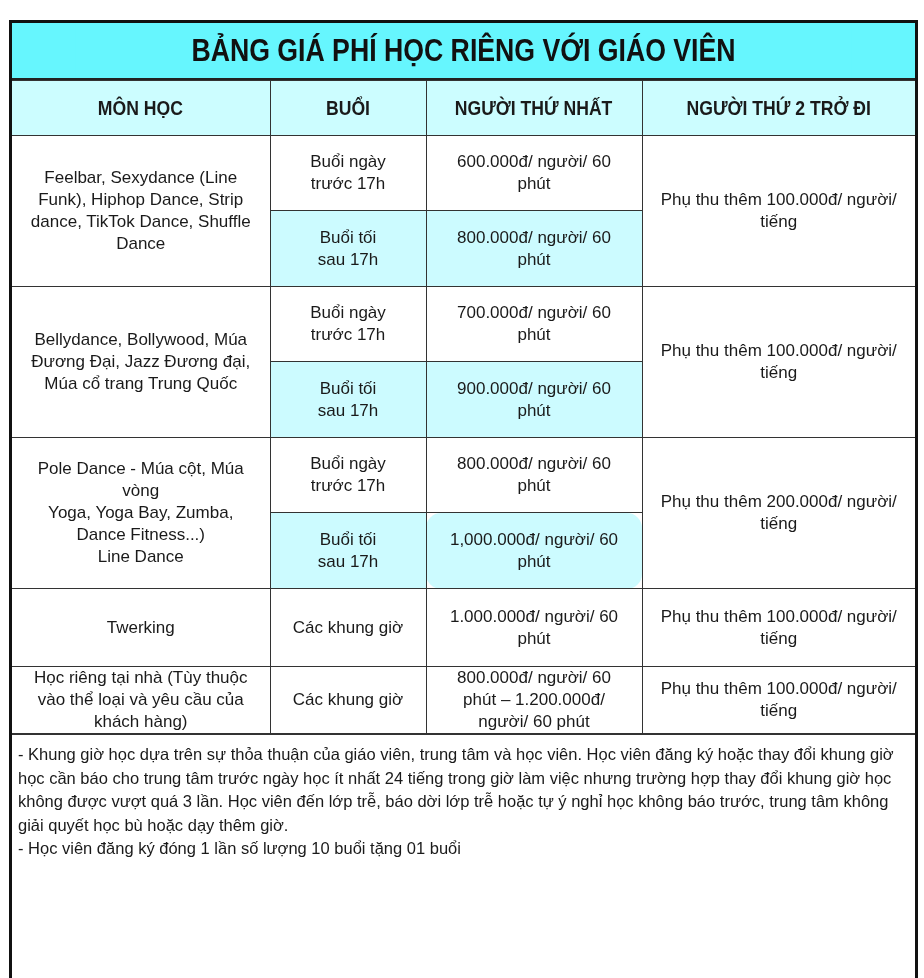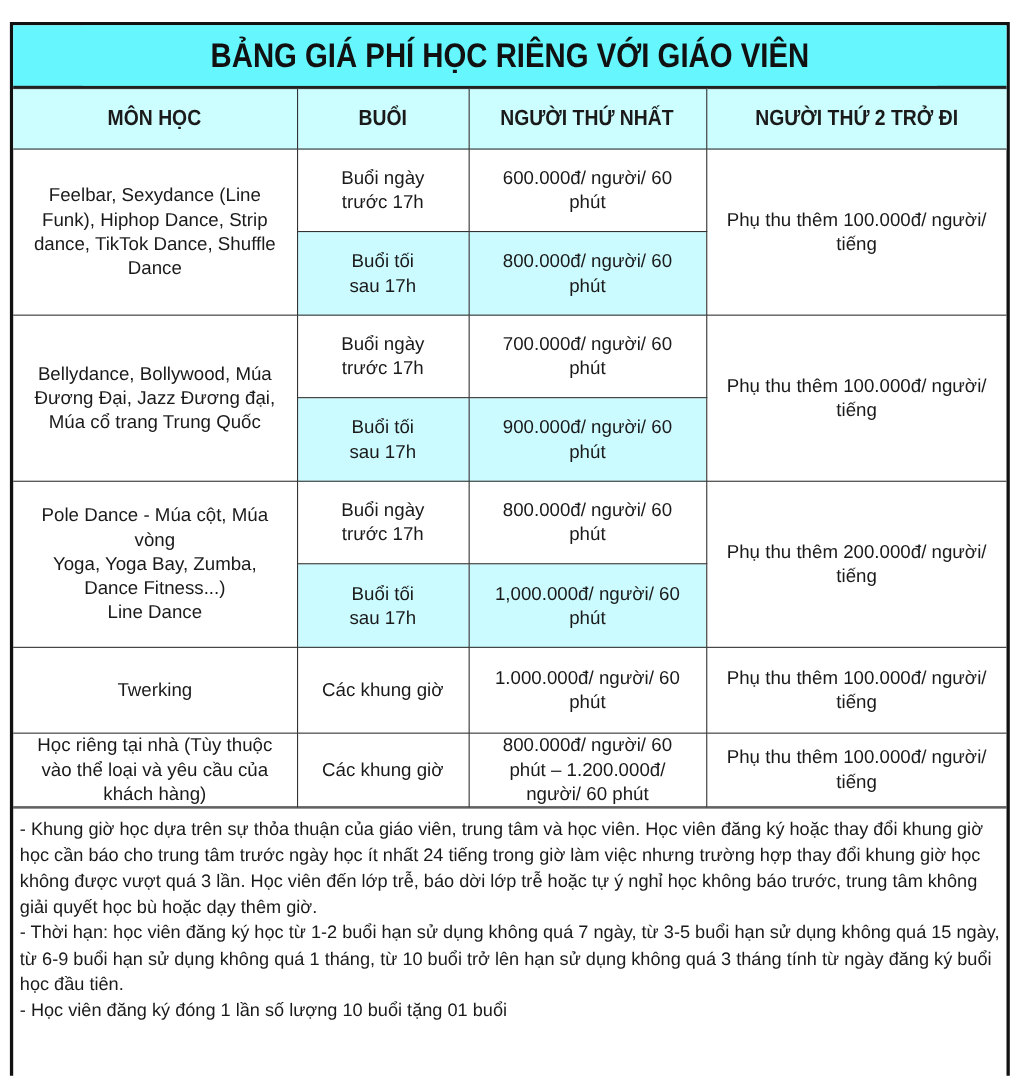--- a/index.html
+++ b/index.html
@@ -89,36 +89,35 @@
         <div>Pole Dance - Múa cột, Múa vòng</div>
         <div>Yoga, Yoga Bay, Zumba, Dance Fitness...)</div>
         <div>Line Dance</div>
       </td>
       <td style="padding:0 28px;">Buổi ngày trước 17h</td>
       <td style="padding:0 18px;">800.000đ/ người/ 60 phút</td>
       <td rowspan="2">Phụ thu thêm 200.000đ/ người/ tiếng</td>
     </tr>
     <tr class="row-s">
       <td class="cyan" style="padding:0 36px;">Buổi tối sau 17h</td>
-      <td class="cyan" style="padding:3px 12px;">1,000.000đ/ người/ 60 phút</td>
+      <td class="cyan" style="padding:3px 12px;border-radius:15px;">1,000.000đ/ người/ 60 phút</td>
     </tr>
 
     <tr style="height:78px">
       <td>Twerking</td>
       <td>Các khung giờ</td>
       <td style="padding:0 14px;">1.000.000đ/ người/ 60 phút</td>
       <td>Phụ thu thêm 100.000đ/ người/ tiếng</td>
     </tr>
     <tr style="height:64px">
       <td style="padding:0 8px;">Học riêng tại nhà (Tùy thuộc vào thể loại và yêu cầu của khách hàng)</td>
       <td>Các khung giờ</td>
       <td style="padding:0 20px;">800.000đ/ người/ 60 phút – 1.200.000đ/ người/ 60 phút</td>
       <td>Phụ thu thêm 100.000đ/ người/ tiếng</td>
     </tr>
   </tbody>
     </table>
 
   <div class="notes">
     <p>- Khung giờ học dựa trên sự thỏa thuận của giáo viên, trung tâm và học viên. Học viên đăng ký hoặc thay đổi khung giờ học cần báo cho trung tâm trước ngày học ít nhất 24 tiếng trong giờ làm việc nhưng trường hợp thay đổi khung giờ học không được vượt quá 3 lần. Học viên đến lớp trễ, báo dời lớp trễ hoặc tự ý nghỉ học không báo trước, trung tâm không giải quyết học bù hoặc dạy thêm giờ.</p>
-    <p>- Thời hạn: học viên đăng ký học từ 1-2 buổi hạn sử dụng không quá 7 ngày, từ 3-5 buổi hạn sử dụng không quá 15 ngày, từ 6-9 buổi hạn sử dụng không quá 1 tháng, từ 10 buổi trở lên hạn sử dụng không quá 3 tháng tính từ ngày đăng ký buổi học đầu tiên.</p>
     <p>- Học viên đăng ký đóng 1 lần số lượng 10 buổi tặng 01 buổi</p>
   </div>
 </div>
 
 </body></html>

